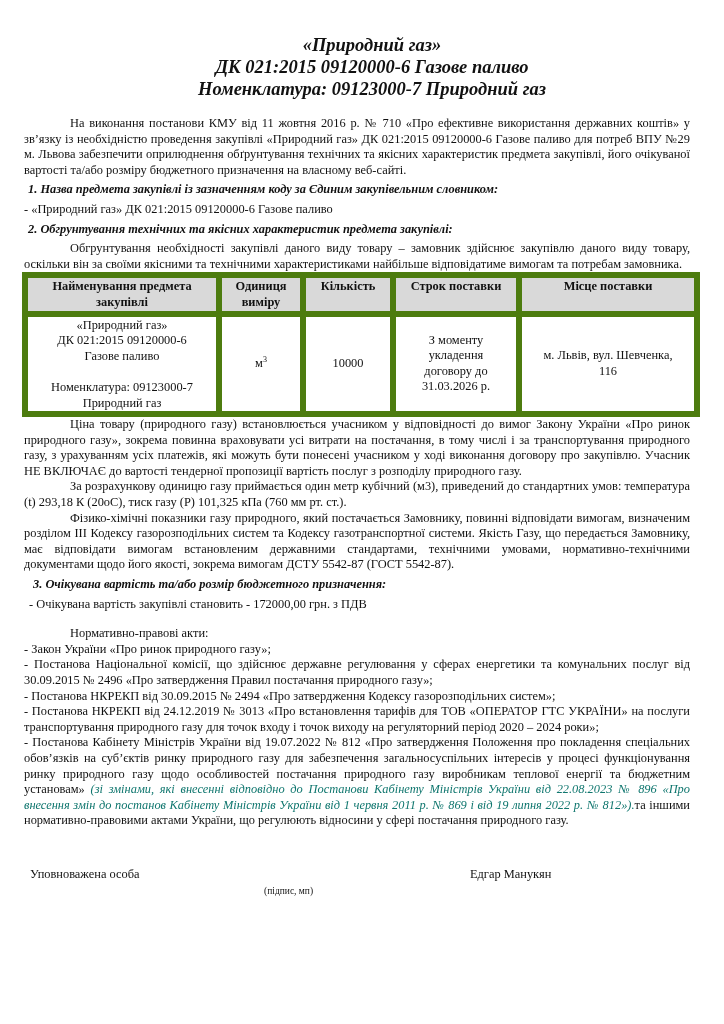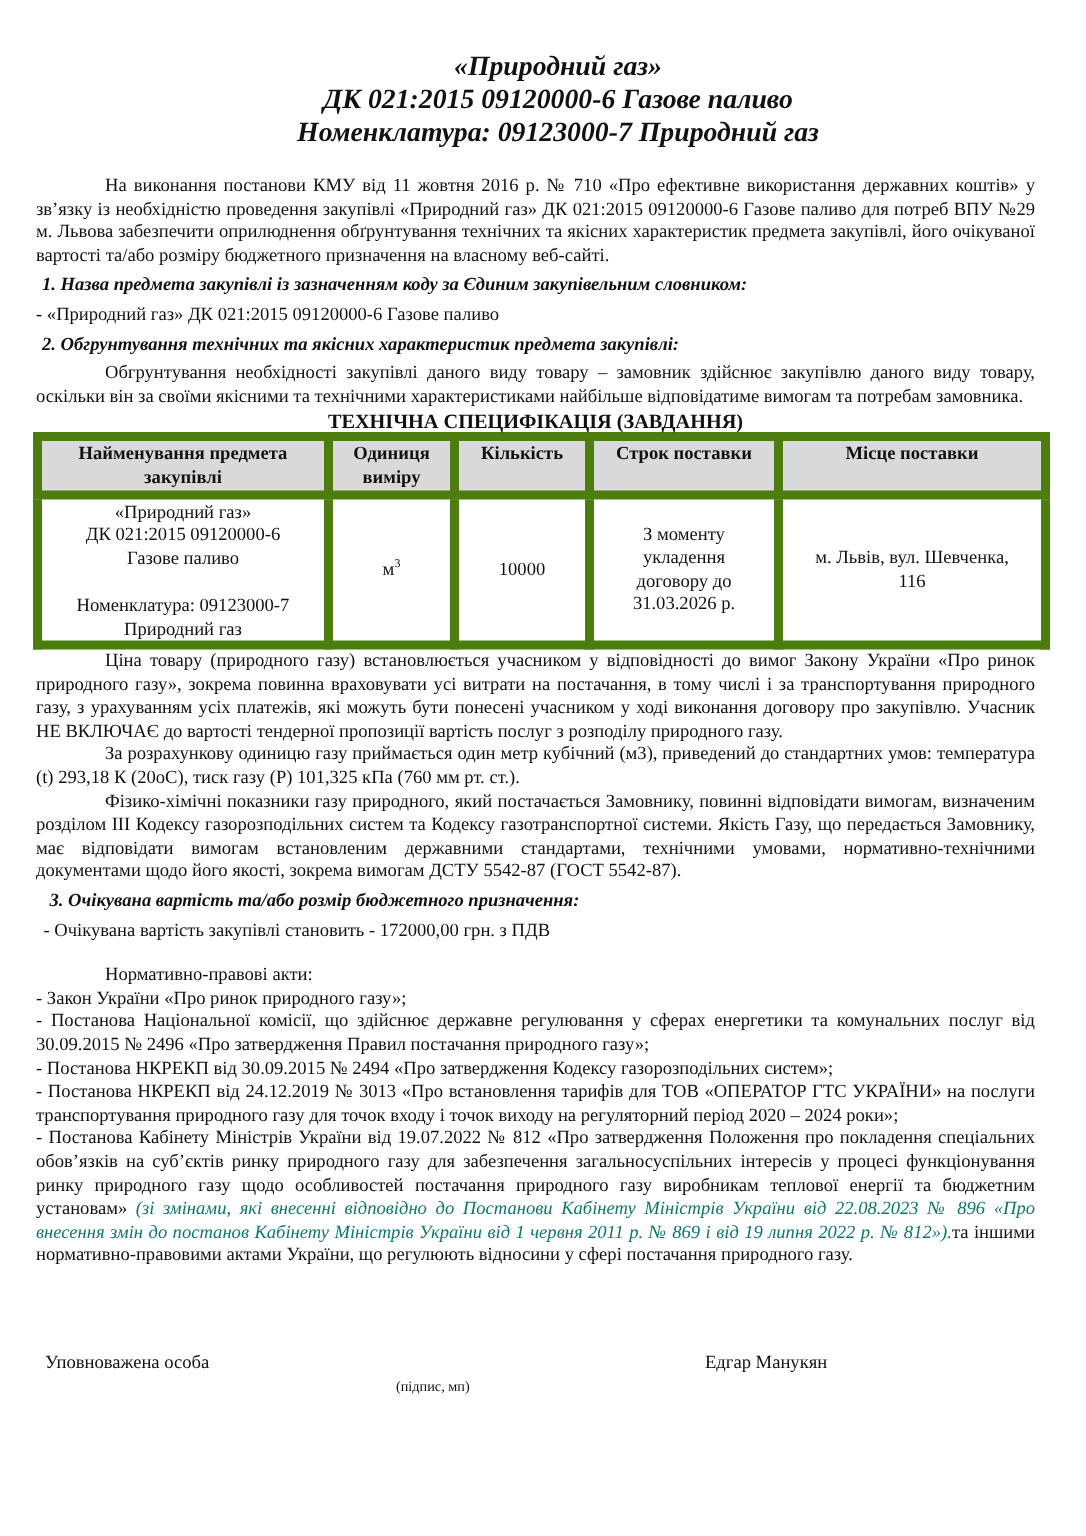--- a/index.html
+++ b/index.html
@@ -14,21 +14,21 @@
     .indent { text-indent: 46px; }
     .hdr { font-weight: bold; font-style: italic; margin: 4px; }
     .spec-title { text-align: center; font-weight: bold; font-size: 13.5px; line-height: 15px; margin-top: 1px; }
     table.spec { border-collapse: collapse; width: 672px; margin-left: -2px; table-layout: fixed; }
     table.spec th, table.spec td { border: 6px solid #4d7c0f; text-align: center; vertical-align: top; padding: 0 4px; font-size: 12.4px; line-height: 15.6px; }
     table.spec th { background: #d9d9d9; font-weight: bold; padding-top: 1px; }
     table.spec td { vertical-align: middle; }
     table.spec td.first { vertical-align: top; padding-top: 1px; }
     .green { color: #0f766e; font-style: italic; }
     .gap { height: 14px; }
-    .sign { position: relative; height: 40px; margin-top: 56px; }
+    .sign { position: relative; height: 40px; margin-top: 38px; }
     .sign-left { position: absolute; left: 6px; top: 0; }
     .sign-right { position: absolute; left: 446px; top: 0; }
     .sign-note { position: absolute; left: 240px; top: 17px; font-size: 9.5px; }
     sup { font-size: 8px; line-height: 0; }
   </style>
 </head>
 <body>
 
 <div class="page">
 
@@ -41,21 +41,20 @@
   <div style="height:16px"></div>
 
   <p class="p indent">На виконання постанови КМУ від 11 жовтня 2016 р. № 710 «Про ефективне використання державних коштів» у зв’язку із необхідністю проведення закупівлі «Природний газ» ДК 021:2015 09120000-6 Газове паливо для потреб ВПУ №29 м. Львова забезпечити оприлюднення обґрунтування технічних та якісних характеристик предмета закупівлі, його очікуваної вартості та/або розміру бюджетного призначення на власному веб-сайті.</p>
 
   <p class="hdr">1. Назва предмета закупівлі із зазначенням коду за Єдиним закупівельним словником:</p>
   <p class="p">- «Природний газ» ДК 021:2015 09120000-6 Газове паливо</p>
 
   <p class="hdr">2. Обгрунтування технічних та якісних характеристик предмета закупівлі:</p>
   <p class="p indent">Обгрунтування необхідності закупівлі даного виду товару – замовник здійснює закупівлю даного виду товару, оскільки він за своїми якісними та технічними характеристиками найбільше відповідатиме вимогам та потребам замовника.</p>
 
-  <div class="spec-title">ТЕХНІЧНА СПЕЦИФІКАЦІЯ (ЗАВДАННЯ)</div>
 
   <table class="spec">
     <colgroup>
       <col style="width:194px">
         <col style="width:84px">
         <col style="width:90px">
         <col style="width:126px">
         <col style="width:178px">
     </colgroup>
     <thead>

